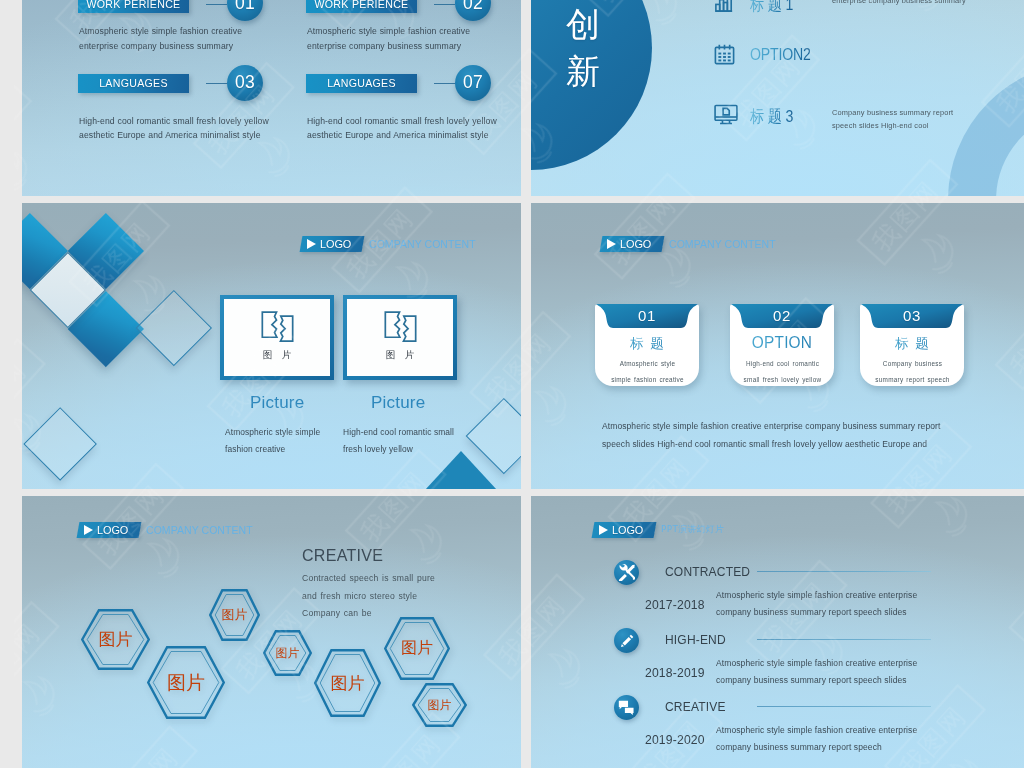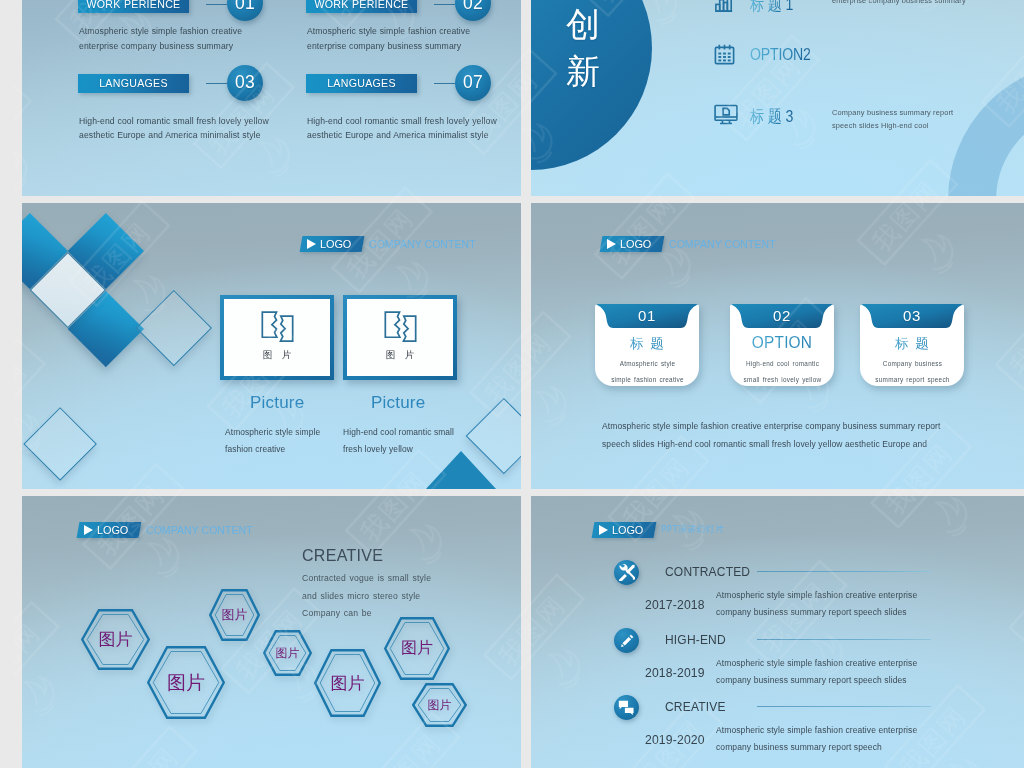--- a/index.html
+++ b/index.html
@@ -140,21 +140,21 @@
   transform:scaleX(.925);transform-origin:left top}
 
 
 .s5bg{position:absolute;inset:0;background:
   radial-gradient(118% 122% at 55% 104%, rgba(177,223,248,.97) 0%, rgba(177,223,248,.55) 42%, rgba(177,223,248,0) 74%),
   linear-gradient(177deg,#98afba 0%,#9cb3be 16%,#a5bfcb 38%,#b0cfdc 62%,#b7d9e8 84%,#bbdeed 100%)}
 .lb5{left:56px;top:26px}
 .hx{position:absolute;display:flex;align-items:center;justify-content:center;
   filter:drop-shadow(2px 3px 3px rgba(45,80,105,.22))}
 .hxsvg{position:absolute;left:0;top:0;display:block}
-.hxt{position:relative;color:#701a75;font-family:Liberation Serif, serif;z-index:2}
+.hxt{position:relative;color:#c2410c;font-family:Liberation Serif, serif;z-index:2}
 
 .hA{left:59px;top:113px;width:69px;height:61px}
 .hA .hxt{font-size:17px}
 .hB{left:125px;top:150px;width:78px;height:73px}
 .hB .hxt{font-size:19px}
 .hC{left:187px;top:93px;width:51px;height:52px}
 .hC .hxt{font-size:13px}
 .hD{left:241px;top:134px;width:49px;height:46px}
 .hD .hxt{font-size:12px}
 .hE{left:292px;top:153px;width:67px;height:68px}
@@ -454,22 +454,22 @@
       </div>
     <div class="hx hG">
         <svg class="hxsvg" viewBox="0 0 55 44" width="55" height="44">
           <polygon points="1.2,22.0 14.3,1.2 40.6,1.2 53.8,22.0 40.6,42.8 14.3,42.8" fill="rgba(255,255,255,0.05)" stroke="#1b77ab" stroke-width="2.4"></polygon>
           <polygon points="6.2,22.0 18.2,5.5 36.8,5.5 48.8,22.0 36.8,38.5 18.2,38.5" fill="none" stroke="#3487b2" stroke-width="0.9" opacity=".9"></polygon>
         </svg>
         <span class="hxt">图片</span>
       </div>
     <div class="s5head">CREATIVE</div>
     <div class="s5txt">
-      <div>Contracted vogue is small style</div>
-      <div>and slides micro stereo style</div>
+      <div>Contracted speech is small pure</div>
+      <div>and fresh micro stereo style</div>
       <div>Company can be</div>
     </div>
   </div>
   <div class="slide s6">
     <div class="s6bg"></div>
     <div class="logobar lb6">
       <div class="lgchip">
         <span class="lgtri"></span>
         <span class="lgtx">LOGO</span>
       </div>

